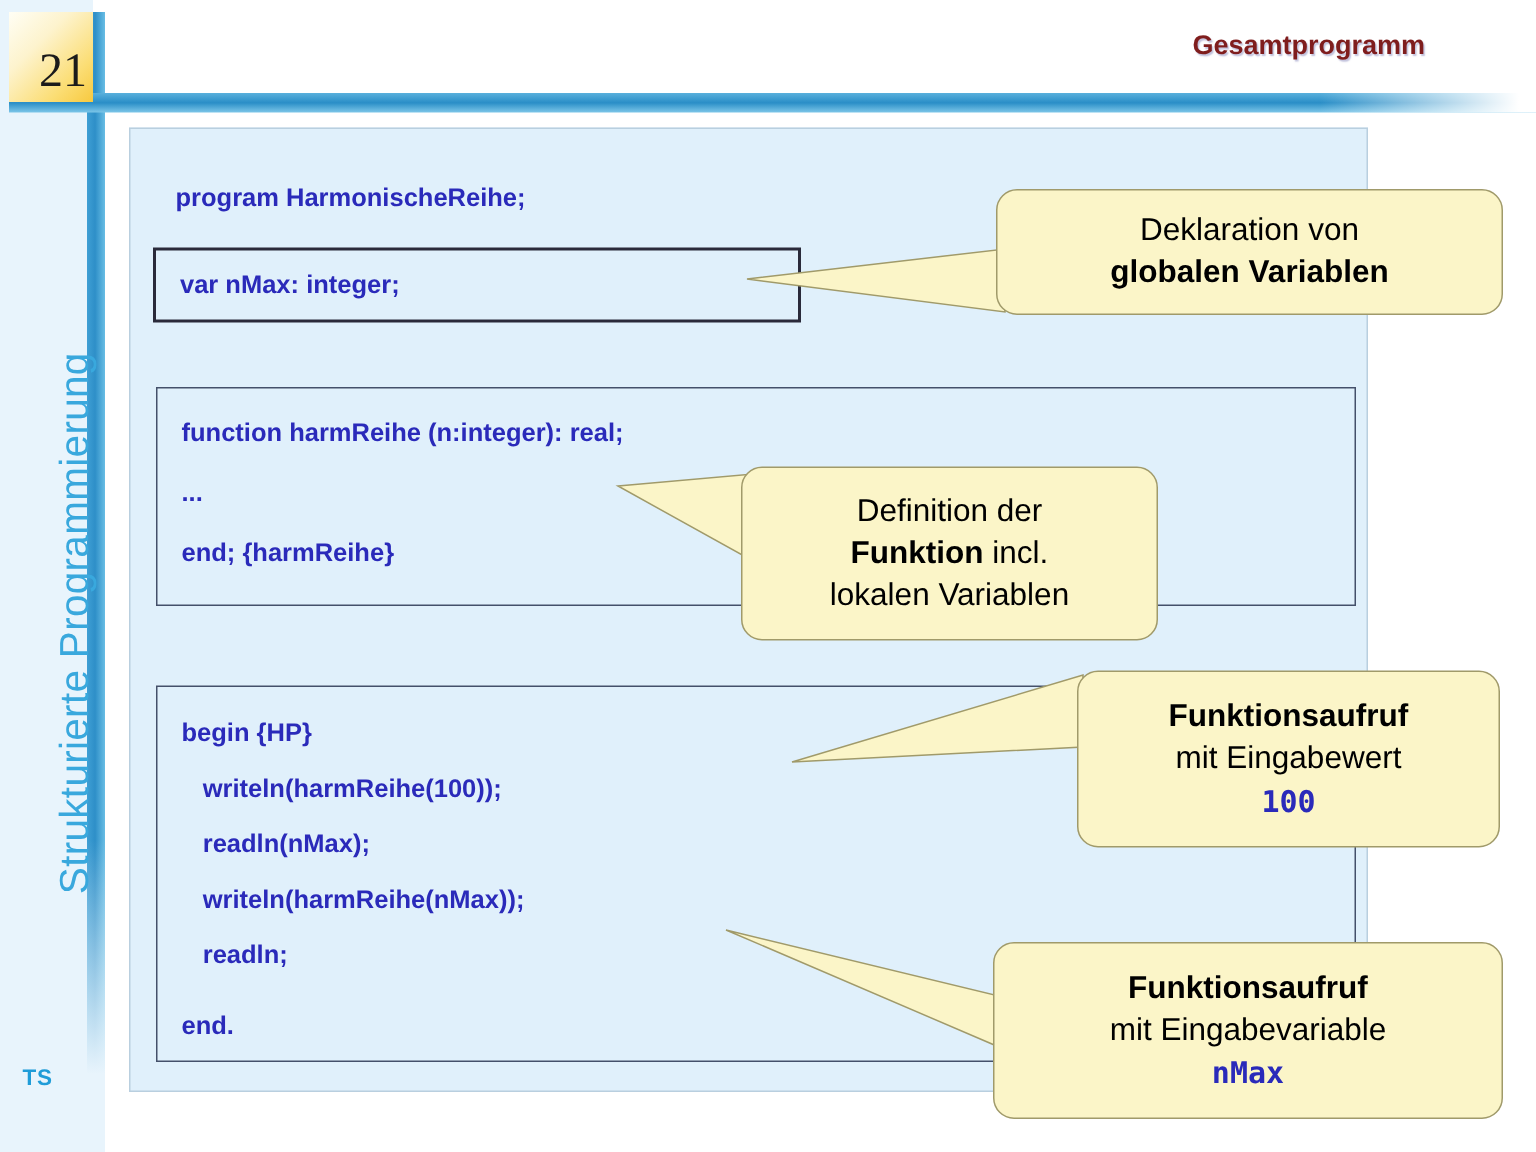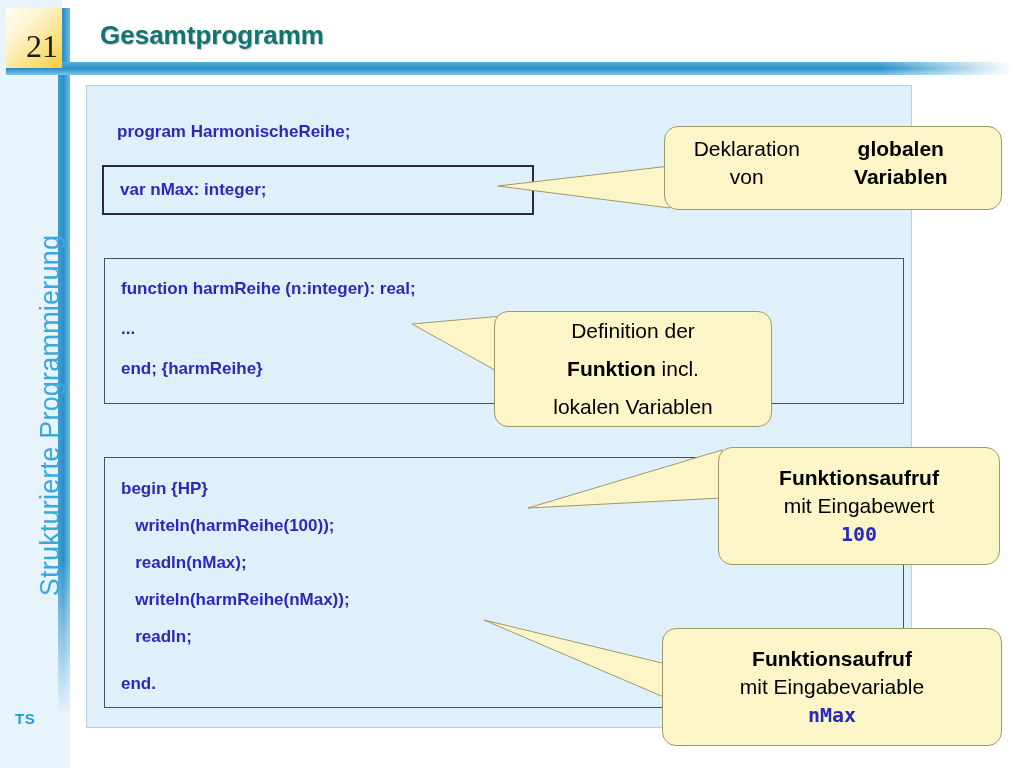--- a/index.html
+++ b/index.html
@@ -97,24 +97,24 @@
     font-weight: bold;
     color: #1f9cd8;
     letter-spacing: 0.5px;
   }
 
   
   #slide-title {
     position: absolute;
     left: 100px; top: 20px;
     width: 850px;
-    text-align: left;
-    font-size: 26px;
-    font-weight: bold;
-    color: #0f766e;
+    text-align: right;
+    font-size: 18px;
+    font-weight: bold;
+    color: #7f1d1d;
     text-shadow: 1px 1px 1px rgba(140,140,190,0.55);
   }
 
   
   #content-panel {
     position: absolute;
     left: 86px; top: 85px;
     width: 826px; height: 643px;
     background: #e0f0fb;
     border: 1px solid #b9cfdf;
@@ -179,25 +179,25 @@
   .callout .mono {
     font-family: "DejaVu Sans Mono", monospace;
     font-weight: bold;
     color: #2a2aba;
     font-size: 20px;
   }
 
   .tail { position: absolute; z-index: 4; overflow: visible; }
 
   #callout-1 { left: 664px; top: 126px; width: 338px; height: 84px; }
-  #callout-2 { left: 494px; top: 311px; width: 278px; height: 116px; gap: 10px; }
+  #callout-2 { left: 494px; top: 311px; width: 278px; height: 116px; }
   #callout-3 { left: 718px; top: 447px; width: 282px; height: 118px; }
   #callout-4 { left: 662px; top: 628px; width: 340px; height: 118px; }
 
-  #callout-1 { display:flex; flex-direction:row; justify-content:center; }
+  #callout-1 { display:flex; flex-direction:column; justify-content:center; }
   #callout-2 { display:flex; flex-direction:column; justify-content:center; }
   #callout-3 { display:flex; flex-direction:column; justify-content:center; }
   #callout-4 { display:flex; flex-direction:column; justify-content:center; }
 </style>
 </head>
 <body>
 
 <div id="left-band"></div>
 <div id="left-band-inner"></div>
 <div id="vrule"></div>

